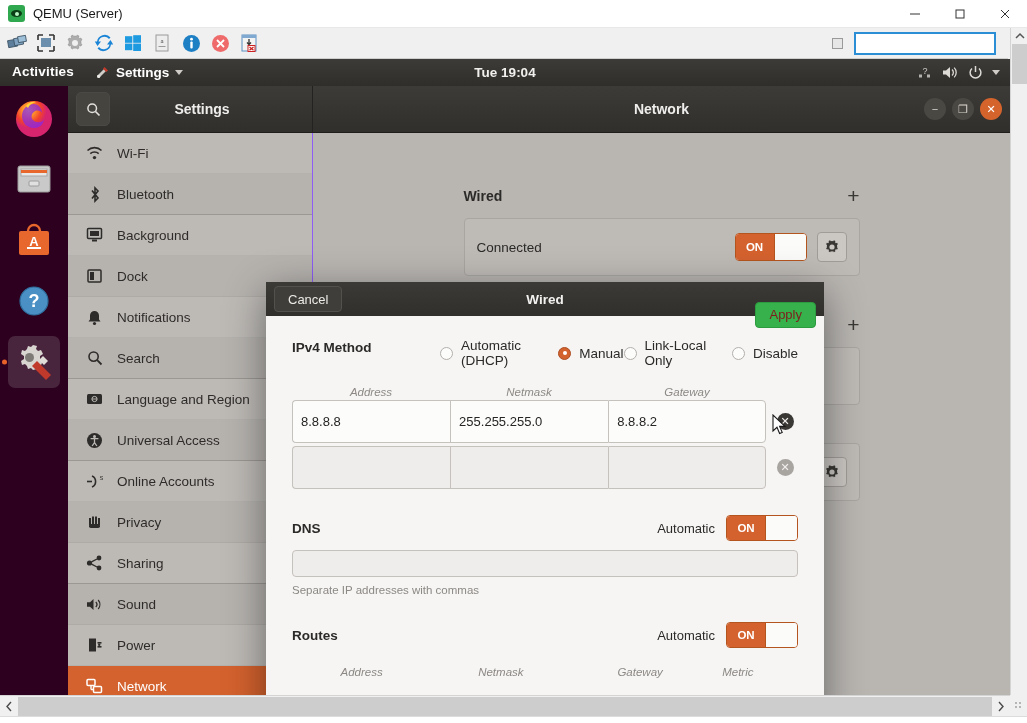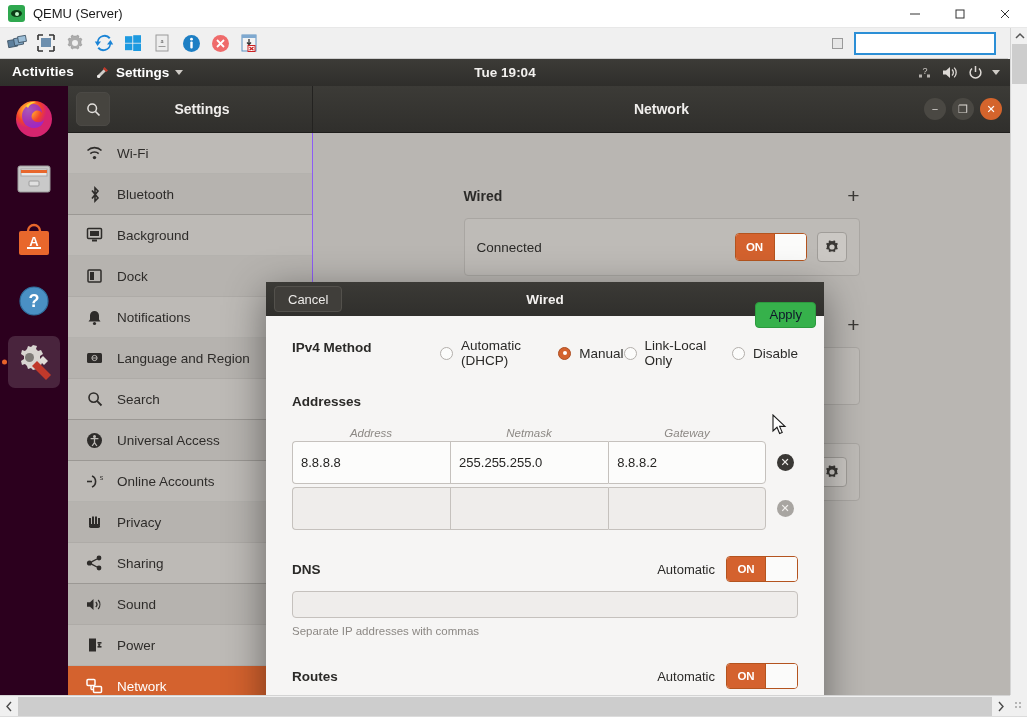--- a/index.html
+++ b/index.html
@@ -261,21 +261,21 @@
     border: 1px solid #53514c; background: #403e3a; color: #eceae8;
     font-size: 13px; display: flex; align-items: center;
     font-family: "Liberation Sans", sans-serif;
   }
   .dlg-title {
     position: absolute; left: 0; right: 0; text-align: center;
     color: #f3f1ef; font-size: 13.5px; font-weight: bold;
   }
   .dlg-btn.apply {
     margin-left: auto; background: #36b14b; border-color: #2c9a3e;
-    color: #0f172a; z-index: 2; margin-top: 31px;
+    color: #7f1d1d; z-index: 2; margin-top: 31px;
   }
   .tabs {
     height: 28px; background: #f6f5f4; border-bottom: 1px solid #d9d6d2;
     display: flex; align-items: center; padding-left: 8px; gap: 2px;
   }
   .tab {
     font-size: 13px; color: #2c2a28; padding: 2px 7px; border-radius: 3px;
   }
   .tab.active { border: 1px solid #e6a06a; color: #2c2a28; }
 
@@ -624,38 +624,38 @@
           </div>
           <div class="side-item">
             <span class="s-ico">
               <svg width="15" height="17" viewBox="0 0 15 17">
                 <path d="M7.5 2 a4.5 4.5 0 0 1 4.5 4.5 v4 l1.5 2 H1.5 l1.5-2 v-4 A4.5 4.5 0 0 1 7.5 2z" fill="#2e2c2a"></path>
                 <circle cx="7.5" cy="14.5" r="1.6" fill="#2e2c2a"></circle>
               </svg>
             </span>
             <span>Notifications</span>
           </div>
+          <div class="side-item sep-after">
+            <span class="s-ico">
+              <svg width="16" height="16" viewBox="0 0 16 16">
+                <circle cx="6.6" cy="6.6" r="4.6" fill="none" stroke="#2e2c2a" stroke-width="1.6"></circle>
+                <line x1="10.2" y1="10.2" x2="14.5" y2="14.5" stroke="#2e2c2a" stroke-width="1.8"></line>
+              </svg>
+            </span>
+            <span>Search</span>
+          </div>
           <div class="side-item">
             <span class="s-ico">
               <svg width="17" height="14" viewBox="0 0 17 14">
                 <rect x="1" y="2" width="15" height="10" rx="1.5" fill="#2e2c2a"></rect>
                 <circle cx="8.5" cy="7" r="2.6" fill="none" stroke="#bdbab6" stroke-width="1"></circle>
                 <line x1="5.9" y1="7" x2="11.1" y2="7" stroke="#bdbab6" stroke-width="0.9"></line>
               </svg>
             </span>
             <span>Language and Region</span>
-          </div>
-          <div class="side-item sep-after">
-            <span class="s-ico">
-              <svg width="16" height="16" viewBox="0 0 16 16">
-                <circle cx="6.6" cy="6.6" r="4.6" fill="none" stroke="#2e2c2a" stroke-width="1.6"></circle>
-                <line x1="10.2" y1="10.2" x2="14.5" y2="14.5" stroke="#2e2c2a" stroke-width="1.8"></line>
-              </svg>
-            </span>
-            <span>Search</span>
           </div>
           <div class="side-item sep-after">
             <span class="s-ico">
               <svg width="17" height="17" viewBox="0 0 17 17">
                 <circle cx="8.5" cy="8.5" r="7.5" fill="#2e2c2a"></circle>
                 <circle cx="8.5" cy="4.4" r="1.5" fill="#bdbab6"></circle>
                 <path d="M4.6 6.6 h7.8 M8.5 6.6 v4 M8.5 10.6 l-2.4 3.4 M8.5 10.6 l2.4 3.4" stroke="#bdbab6" stroke-width="1.3" fill="none"></path>
               </svg>
             </span>
             <span>Universal Access</span>
@@ -800,23 +800,20 @@
                 <span>Link-Local Only</span>
               </label>
               <label class="radio">
                 <span class="rb"></span>
                 <span>Disable</span>
               </label>
             </div>
           </div>
         </div>
 
-        <div class="sec-row">
-          <span class="sec-title">Addresses</span>
-        </div>
         <div class="grid-headers">
           <span class="gh" style="width:160px">Address</span>
           <span class="gh" style="width:160px">Netmask</span>
           <span class="gh" style="width:160px">Gateway</span>
         </div>
         <div class="addr-tbl">
           <div class="tbl-row">
             <span class="cell first" style="width:160px">8.8.8.8</span>
             <span class="cell" style="width:160px">255.255.255.0</span>
             <span class="cell last" style="width:160px">8.8.8.2</span>

